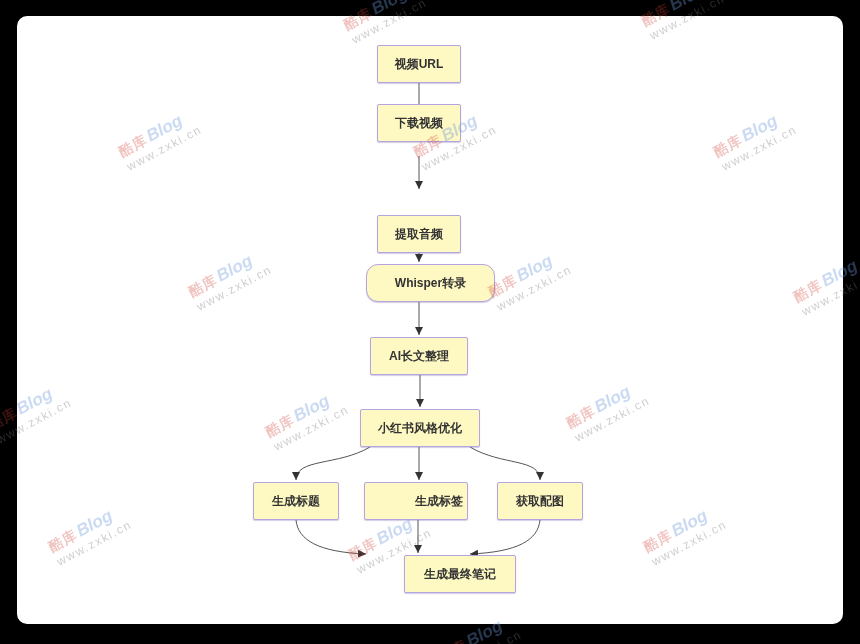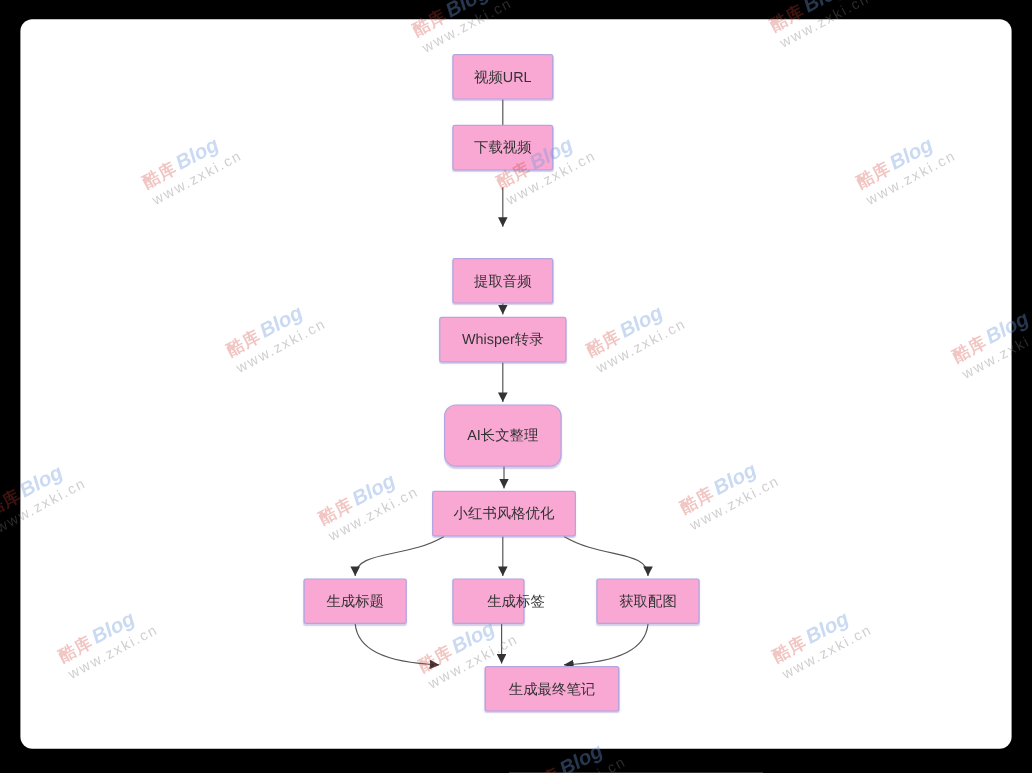--- a/index.html
+++ b/index.html
@@ -11,24 +11,24 @@
   .canvas{
     position:absolute;z-index:1;
     background:#ffffff;border-radius:10px;
   }
   .arrows{
     position:absolute;left:0;top:0;z-index:2;pointer-events:none;
   }
   .node{
     position:absolute;z-index:3;
     display:flex;align-items:center;justify-content:center;
-    background:#f9a8d4;border:1px solid #b4a4e0;border-radius:2px;
+    background:#fef9c3;border:1px solid #b4a4e0;border-radius:2px;
     box-shadow:0 1px 1px rgba(130,110,190,0.35);
     font-size:12px;color:#333333;
-    box-sizing:border-box;white-space:nowrap;
+    box-sizing:border-box;white-space:nowrap;font-weight:bold;
   }
   .wm-layer{position:absolute;left:0;top:0;width:860px;height:644px;z-index:4;pointer-events:none;}
   .wm{
     position:absolute;width:96px;height:52px;
     transform:rotate(-28deg);transform-origin:center center;
     white-space:nowrap;line-height:1.1;
   }
   .wm-line1{display:block;}
   .wm-cn{font-weight:bold;font-size:14px;letter-spacing:1px;color:rgba(205,62,52,0.30);}
   .wm-en{font-weight:bold;font-style:italic;font-size:17px;margin-left:2px;color:rgba(108,152,218,0.36);}
@@ -61,33 +61,33 @@
 <div>
     <div class="node" style="left: 377px; top: 45px; width: 84px; height: 38px;">
       <span>视频URL</span>
     </div>
     <div class="node" style="left: 377px; top: 104px; width: 84px; height: 38px;">
       <span>下载视频</span>
     </div>
     <div class="node" style="left: 377px; top: 191px; width: 84px; height: 38px; margin-top: 24px;">
       <span>提取音频</span>
     </div>
-    <div class="node" style="left: 366px; top: 264px; width: 106px; height: 38px;">
+    <div class="node" style="left: 366px; top: 264px; width: 129px; height: 38px; border-radius: 12px;">
       <span>Whisper转录</span>
     </div>
-    <div class="node" style="left: 370px; top: 337px; width: 98px; height: 52px; border-radius: 10px;">
+    <div class="node" style="left: 370px; top: 337px; width: 98px; height: 38px;">
       <span>AI长文整理</span>
     </div>
     <div class="node" style="left: 360px; top: 409px; width: 120px; height: 38px;">
       <span>小红书风格优化</span>
     </div>
     <div class="node" style="left: 253px; top: 482px; width: 86px; height: 38px;">
       <span>生成标题</span>
     </div>
-    <div class="node" style="left: 377px; top: 482px; width: 60px; height: 38px; padding-left: 46px;">
+    <div class="node" style="left: 364px; top: 482px; width: 104px; height: 38px; padding-left: 46px;">
       <span>生成标签</span>
     </div>
     <div class="node" style="left: 497px; top: 482px; width: 86px; height: 38px;">
       <span>获取配图</span>
     </div>
     <div class="node" style="left: 362px; top: 555px; width: 112px; height: 38px; margin-left: 42px;">
       <span>生成最终笔记</span>
     </div>
   </div>
 

